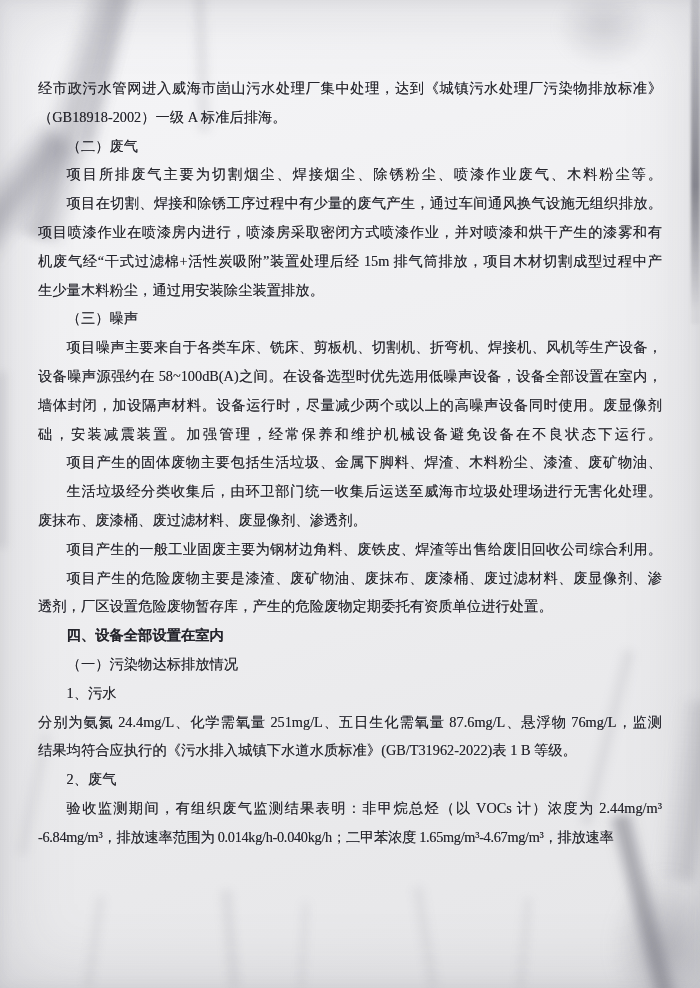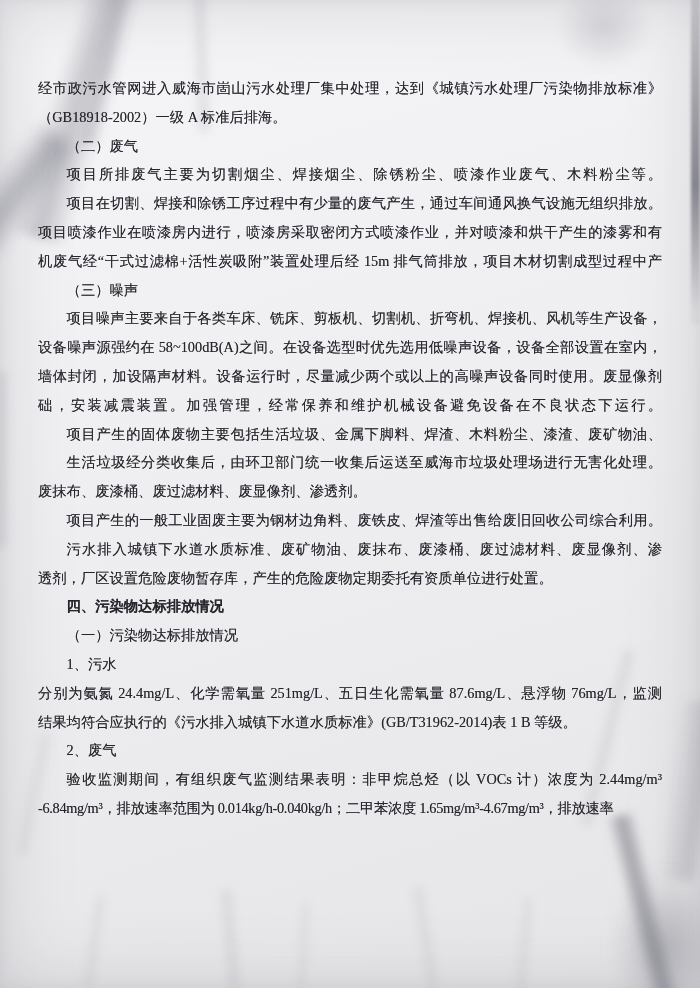--- a/index.html
+++ b/index.html
@@ -80,34 +80,35 @@
   <div class="tex br3"></div>
 
   <div class="text-block">
     <div class="ln s">经市政污水管网进入威海市崮山污水处理厂集中处理，达到《城镇污水处理厂污染物排放标准》</div>
     <div class="ln">（GB18918-2002）一级 A 标准后排海。</div>
     <div class="ln i">（二）废气</div>
     <div class="ln i s">项目所排废气主要为切割烟尘、焊接烟尘、除锈粉尘、喷漆作业废气、木料粉尘等。</div>
     <div class="ln i s">项目在切割、焊接和除锈工序过程中有少量的废气产生，通过车间通风换气设施无组织排放。</div>
     <div class="ln s">项目喷漆作业在喷漆房内进行，喷漆房采取密闭方式喷漆作业，并对喷漆和烘干产生的漆雾和有</div>
     <div class="ln s">机废气经“干式过滤棉+活性炭吸附”装置处理后经 15m 排气筒排放，项目木材切割成型过程中产</div>
+    <div class="ln">生少量木料粉尘，通过用安装除尘装置排放。</div>
     <div class="ln i">（三）噪声</div>
     <div class="ln i s">项目噪声主要来自于各类车床、铣床、剪板机、切割机、折弯机、焊接机、风机等生产设备，</div>
     <div class="ln s">设备噪声源强约在 58~100dB(A)之间。在设备选型时优先选用低噪声设备，设备全部设置在室内，</div>
     <div class="ln s">墙体封闭，加设隔声材料。设备运行时，尽量减少两个或以上的高噪声设备同时使用。废显像剂</div>
     <div class="ln s">础，安装减震装置。加强管理，经常保养和维护机械设备避免设备在不良状态下运行。</div>
     <div class="ln i s">项目产生的固体废物主要包括生活垃圾、金属下脚料、焊渣、木料粉尘、漆渣、废矿物油、</div>
     <div class="ln i s">生活垃圾经分类收集后，由环卫部门统一收集后运送至威海市垃圾处理场进行无害化处理。</div>
     <div class="ln">废抹布、废漆桶、废过滤材料、废显像剂、渗透剂。</div>
     <div class="ln i s">项目产生的一般工业固废主要为钢材边角料、废铁皮、焊渣等出售给废旧回收公司综合利用。</div>
-    <div class="ln i s">污水排入城镇下水道水质标准、废矿物油、废抹布、废漆桶、废过滤材料、废显像剂、渗</div>
+    <div class="ln i s">项目产生的危险废物主要是漆渣、废矿物油、废抹布、废漆桶、废过滤材料、废显像剂、渗</div>
     <div class="ln">透剂，厂区设置危险废物暂存库，产生的危险废物定期委托有资质单位进行处置。</div>
-    <div class="ln i b">四、污染物达标排放情况</div>
+    <div class="ln i b">四、设备全部设置在室内</div>
     <div class="ln i">（一）污染物达标排放情况</div>
     <div class="ln i">1、污水</div>
     <div class="ln s">分别为氨氮 24.4mg/L、化学需氧量 251mg/L、五日生化需氧量 87.6mg/L、悬浮物 76mg/L，监测</div>
-    <div class="ln">结果均符合应执行的《污水排入城镇下水道水质标准》(GB/T31962-2014)表 1 B 等级。</div>
+    <div class="ln">结果均符合应执行的《污水排入城镇下水道水质标准》(GB/T31962-2022)表 1 B 等级。</div>
     <div class="ln i">2、废气</div>
     <div class="ln i s">验收监测期间，有组织废气监测结果表明：非甲烷总烃（以 VOCs 计）浓度为 2.44mg/m³</div>
     <div class="ln t">-6.84mg/m³，排放速率范围为 0.014kg/h-0.040kg/h；二甲苯浓度 1.65mg/m³-4.67mg/m³，排放速率</div>
   </div>
 
 </div>
 
 </body></html>

